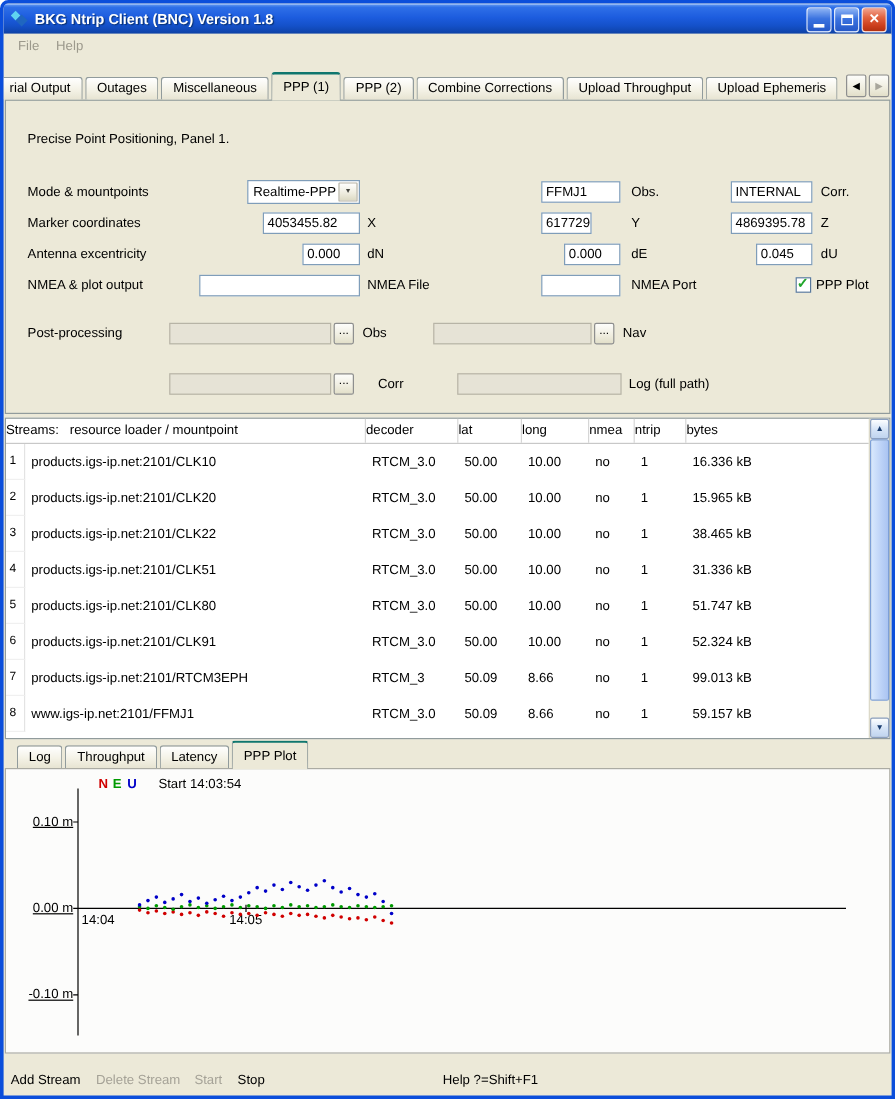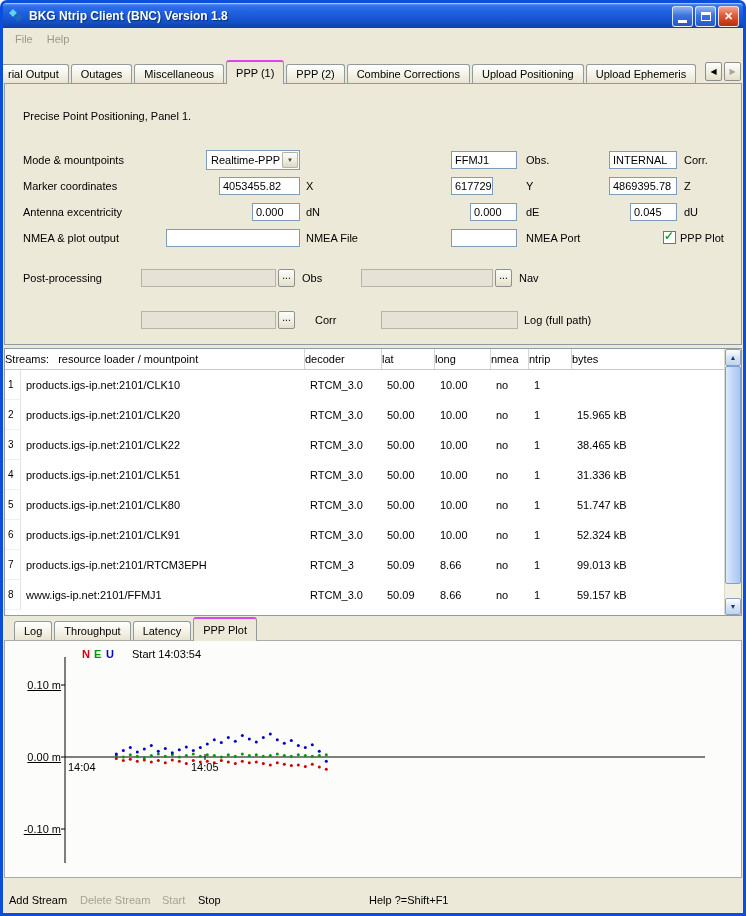--- a/index.html
+++ b/index.html
@@ -22,21 +22,21 @@
 
   
   .menubar{position:absolute;left:0;top:25px;right:0;height:22px;background:#ECE9D8;display:flex;align-items:center;padding-left:5px;}
   .menuitem{padding:3px 7px;color:#9C998C;}
 
   
   .tabstrip{position:absolute;left:0;top:57px;width:702px;height:24px;display:flex;align-items:flex-end;overflow:hidden;z-index:5;}
   .tab{flex:0 0 auto;height:19px;margin:0 2px 1px 0;padding:3px 9px 0;white-space:nowrap;
     background:linear-gradient(180deg,#FFFFFF 0%,#F4F2E6 55%,#E7E4D2 100%);
     border:1px solid #919B9C;border-bottom:none;border-radius:3px 3px 0 0;}
-  .tab.active{height:24px;margin-bottom:0;padding-top:5px;background:#ECE9D8;border-top:2px solid #d946ef;position:relative;z-index:6;}
+  .tab.active{height:24px;margin-bottom:0;padding-top:5px;background:#ECE9D8;border-top:2px solid #0f766e;position:relative;z-index:6;}
   .tab.tab-cut{margin-left:-5px;border-top-left-radius:0;}
   .tabnav{position:absolute;top:59px;right:2px;display:flex;gap:2px;z-index:7;}
   .navbtn{width:17px;height:19px;background:linear-gradient(180deg,#FDFDFB,#EFEDDF 60%,#E2DFC9);
     border:1px solid #8E8F8F;border-radius:2px;display:flex;align-items:center;justify-content:center;font-size:8px;}
   .navbtn .dis{color:#A8A69C;}
 
   
   .panel{position:absolute;left:1px;top:80px;width:738px;height:262px;background:#ECE9D8;border:1px solid #919B9C;z-index:4;}
   .flabel{position:absolute;white-space:nowrap;}
   .input{position:absolute;height:18px;background:#fff;border:1px solid #7F9DB9;padding:2px 3px;overflow:hidden;white-space:nowrap;}
@@ -119,21 +119,21 @@
     <span class="menuitem">Help</span>
   </div>
 
   <div class="tabstrip">
     <div class="tab tab-cut">rial Output</div>
     <div class="tab">Outages</div>
     <div class="tab">Miscellaneous</div>
     <div class="tab active">PPP (1)</div>
     <div class="tab">PPP (2)</div>
     <div class="tab">Combine Corrections</div>
-    <div class="tab">Upload Positioning</div>
+    <div class="tab">Upload Throughput</div>
     <div class="tab">Upload Ephemeris</div>
   </div>
   <div class="tabnav">
     <span class="navbtn">
         <span>◀</span>
       </span>
     <span class="navbtn">
         <span class="dis">▶</span>
       </span>
   </div>
@@ -206,20 +206,21 @@
     </div>
     <div class="srows">
     <div class="srow">
       <span class="c num">1</span>
       <span class="c mount">products.igs-ip.net:2101/CLK10</span>
       <span class="c dec">RTCM_3.0</span>
       <span class="c lat">50.00</span>
       <span class="c lng">10.00</span>
       <span class="c nme">no</span>
       <span class="c ntr">1</span>
+      <span class="c byt">16.336 kB</span>
     </div>
 
     <div class="srow">
       <span class="c num">2</span>
       <span class="c mount">products.igs-ip.net:2101/CLK20</span>
       <span class="c dec">RTCM_3.0</span>
       <span class="c lat">50.00</span>
       <span class="c lng">10.00</span>
       <span class="c nme">no</span>
       <span class="c ntr">1</span>

